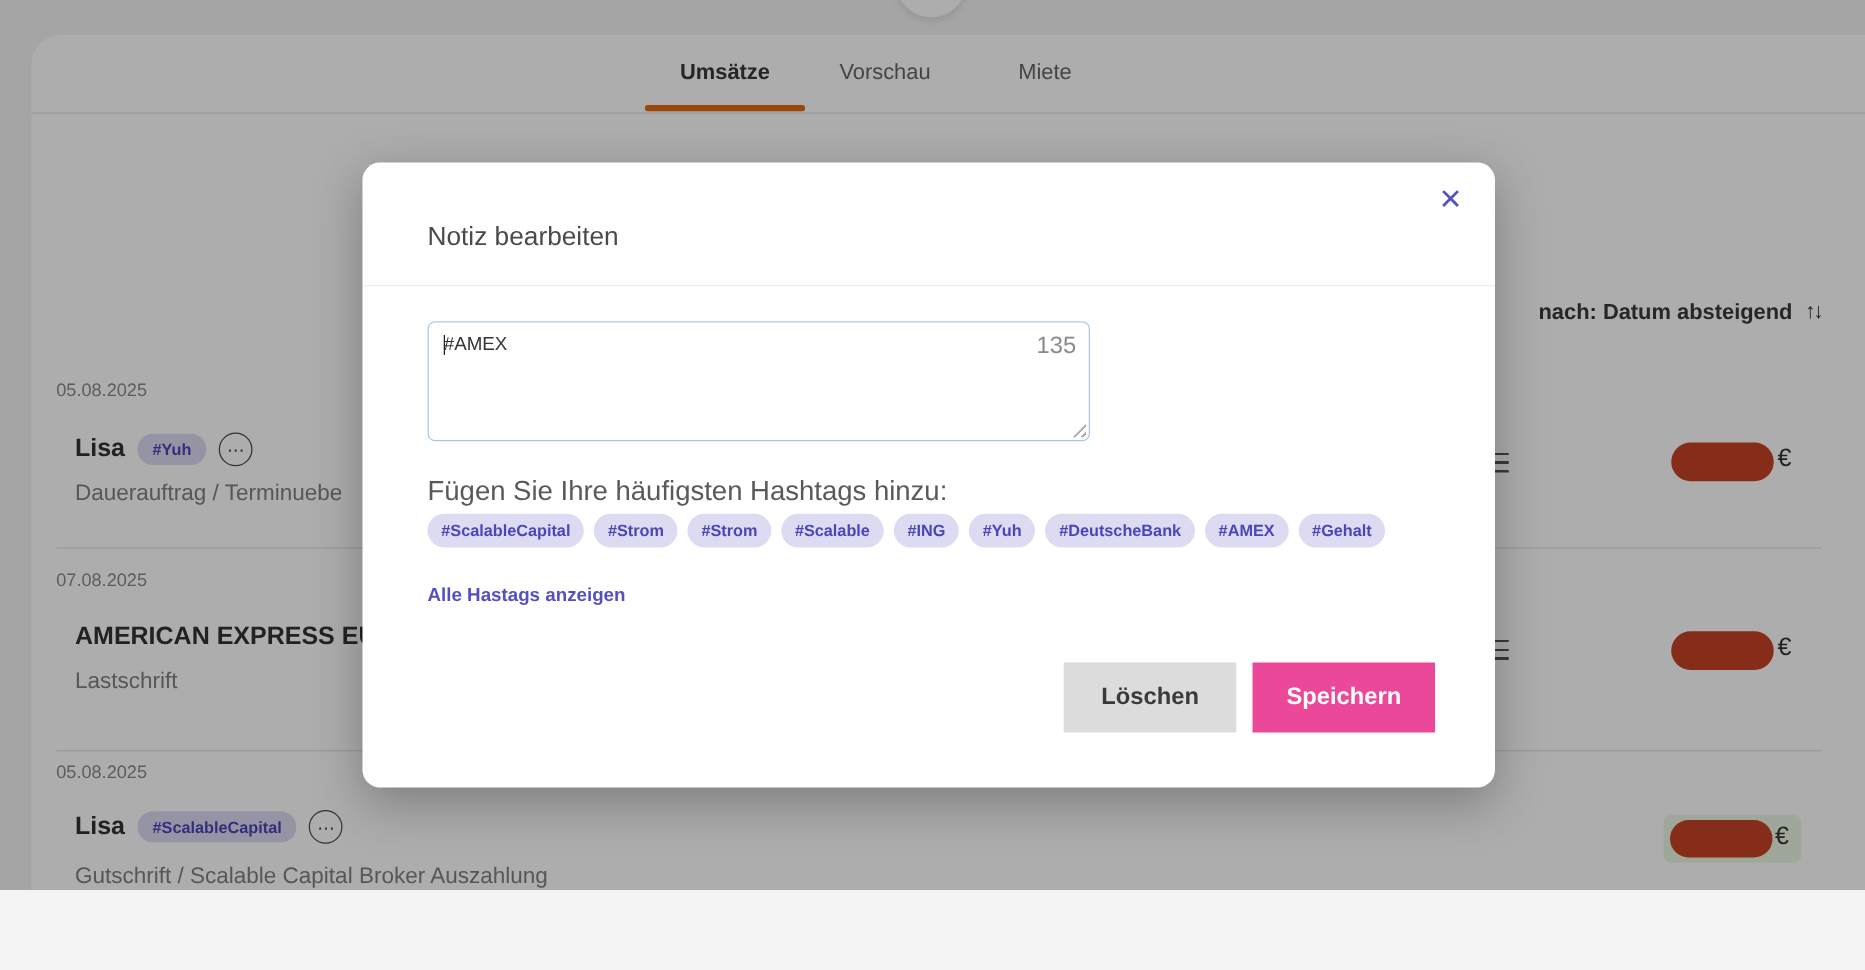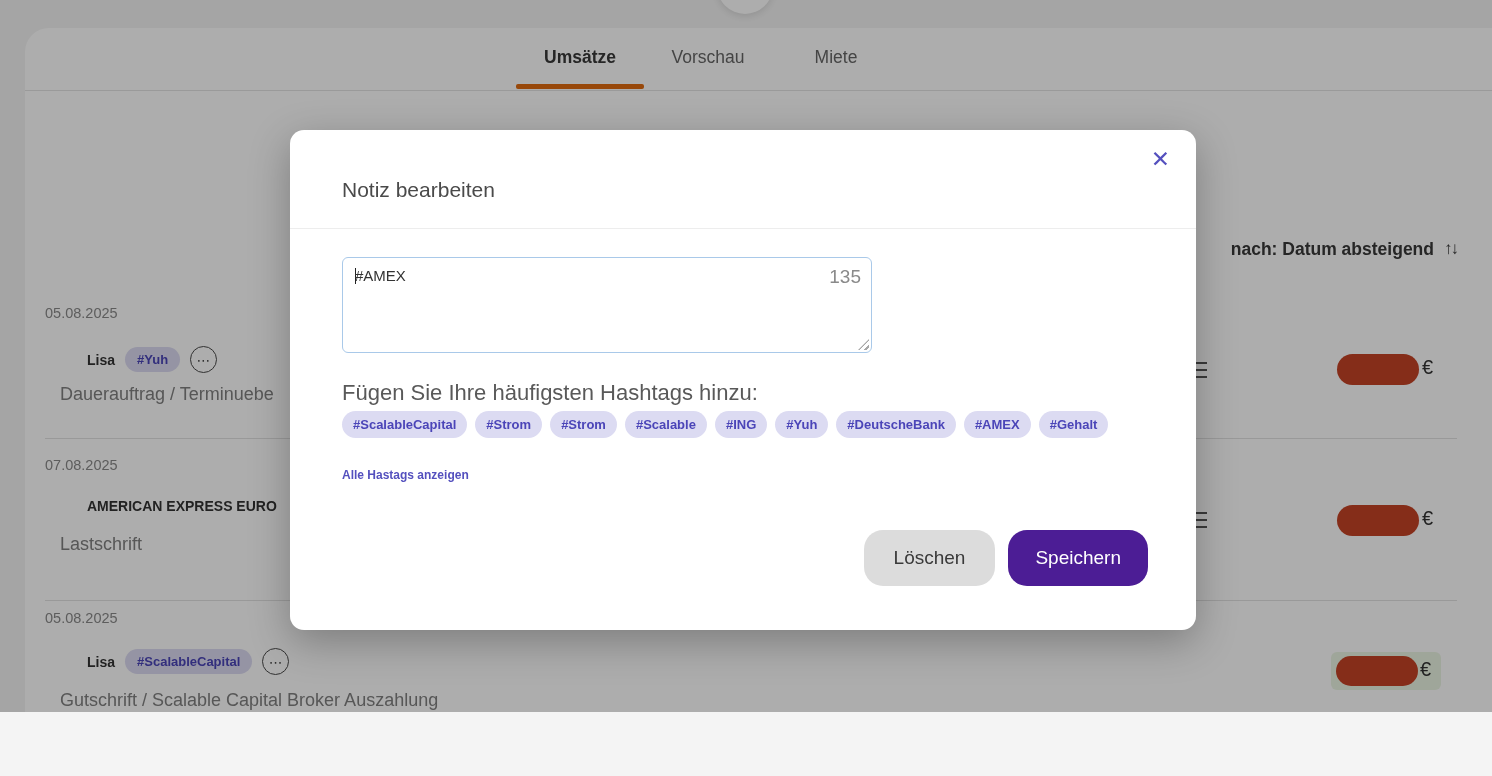--- a/index.html
+++ b/index.html
@@ -25,21 +25,21 @@
   .search-box::placeholder { color:#737373; opacity:1; }
 
   .sort-row { position:absolute; right:35px; top:239px; display:flex; 
     gap:10px; font-size:17.5px; font-weight:bold; color:#383838; cursor:pointer; }
   .sort-icon { font-size:17px; letter-spacing:-2px; font-weight:normal; }
 
   .list-divider { position:absolute; left:45px; width:1412px; height:1px; background:#e2e2e2; }
 
   .tx-date { position:absolute; left:45px; font-size:14.5px; color:#8a8a8a; }
   .tx-nameline { position:absolute; left:60px; display:flex; align-items:center; gap:10px; }
-  .tx-name { font-size:14px; font-weight:bold; color:#333333; white-space:nowrap;margin-left:27px; }
+  .tx-name { font-size:20px; font-weight:bold; color:#333333; white-space:nowrap; }
   .tag-pill { background:#dcdbf2; color:#4b45b8; font-size:13px; font-weight:bold;
     padding:5px 12px; border-radius:14px; white-space:nowrap; }
   .more-circle { width:27px; height:27px; border:1.5px solid #4a4a4a; border-radius:50%;
     display:flex; align-items:center; justify-content:center; font-size:14px; color:#4a4a4a;
     cursor:pointer; background:transparent; line-height:1; }
   .tx-desc { position:absolute; left:60px; font-size:18px; color:#808080; white-space:nowrap; }
 
   .note-frag { position:absolute; width:15px; height:16px;
     background:repeating-linear-gradient(#555 0 2px, transparent 2px 7px); }
 
@@ -66,28 +66,28 @@
     vertical-align:text-bottom; margin-right:-1px; }
   .char-count { position:absolute; right:10px; top:8px; font-size:19px; color:#8a8a8a; }
   .resize-handle { position:absolute; right:2px; bottom:2px; width:11px; height:11px;
     background:repeating-linear-gradient(135deg, transparent 0 3px, #a8a8a8 3px 4.5px);
     clip-path:polygon(100% 0, 100% 100%, 0 100%); cursor:nwse-resize; }
 
   .hashtags-label { position:absolute; left:52px; top:250px; font-size:22px; color:#595959; }
   .pill-row { position:absolute; left:52px; top:281px; display:flex; gap:8px; }
   .modal-pill { background:#dcdbf2; color:#4b45b8; font-size:13px; font-weight:bold;
     padding:6px 11px; border-radius:14px; white-space:nowrap; cursor:pointer; }
-  .show-all-link { position:absolute; left:52px; top:338px; font-size:12px; font-weight:bold;
+  .show-all-link { position:absolute; left:52px; top:338px; font-size:15px; font-weight:bold;
     color:#5450be; cursor:pointer; }
 
   .btn-row { position:absolute; right:48px; top:400px; display:flex; gap:13px; }
-  .btn { border:none; border-radius:19px; font-size:19px; font-weight:normal; cursor:pointer;
+  .btn { border:none; border-radius:0; font-size:19px; font-weight:bold; cursor:pointer;
     font-family:"Liberation Sans",sans-serif; height:56px; display:flex; align-items:center; }
   .btn-delete { background:#dcdcdc; color:#3a3a3a; padding:0 30px; }
-  .btn-save { background:#4c1d95; color:#ffffff; padding:0 27px; }
+  .btn-save { background:#ec4899; color:#ffffff; padding:0 27px; }
 </style>
 </head>
 <body>
 
 <div class="screen">
 
   <div class="top-circle"></div>
   <div class="card"></div>
 
   <span class="tab active" style="left:580px">Umsätze</span>

